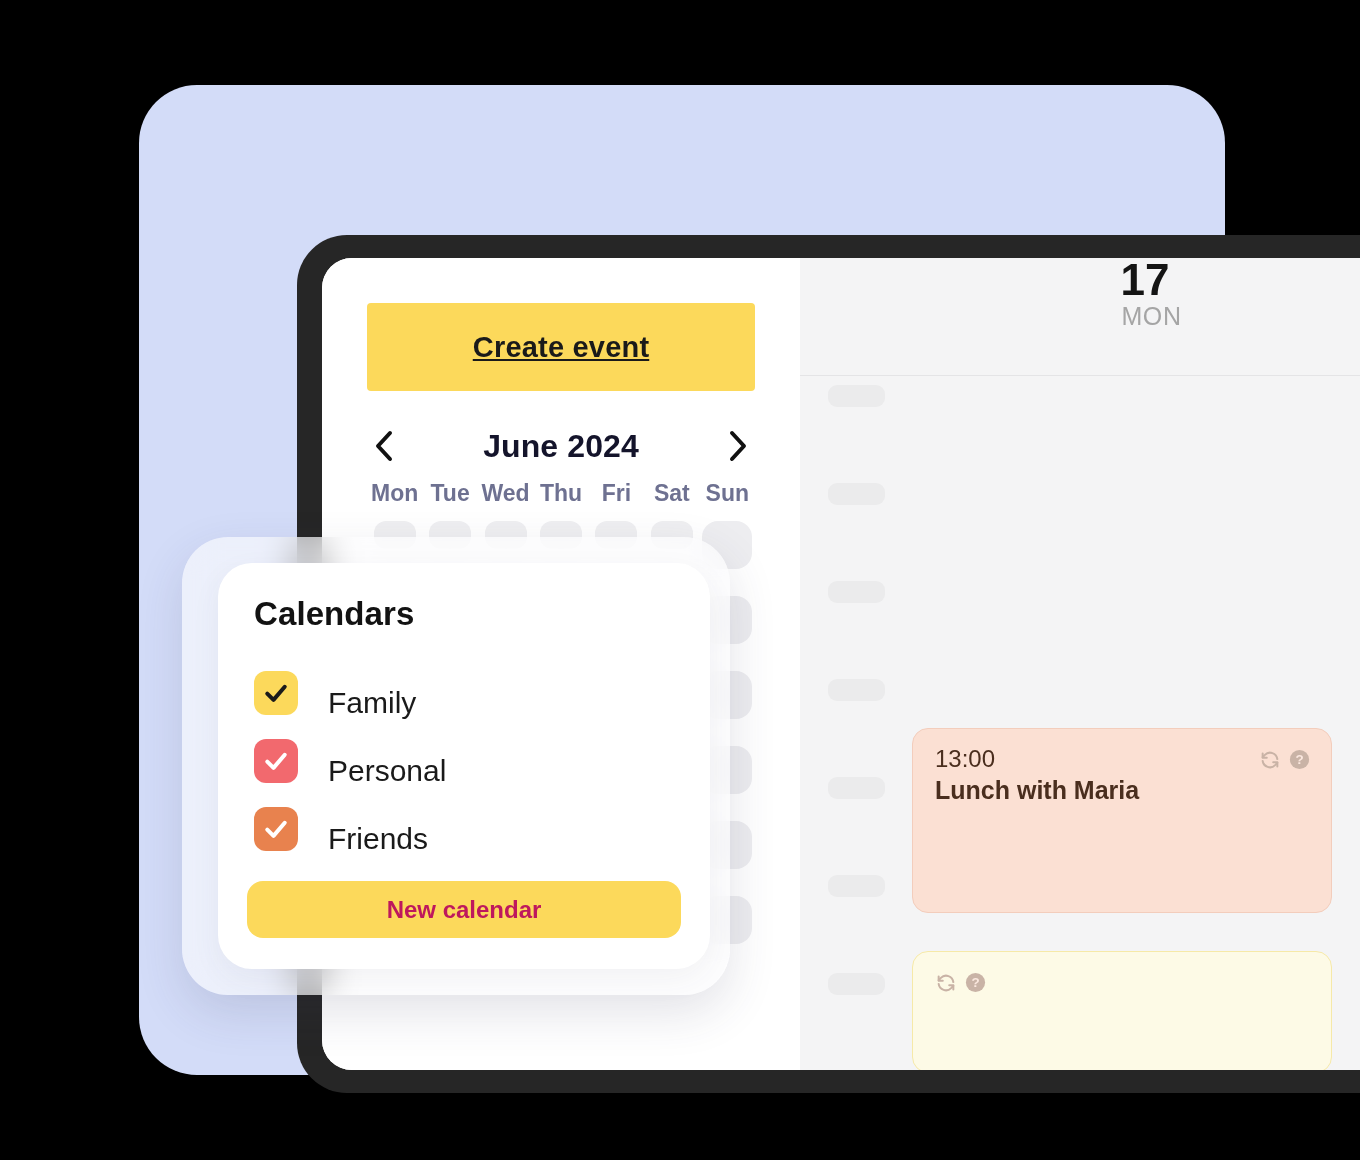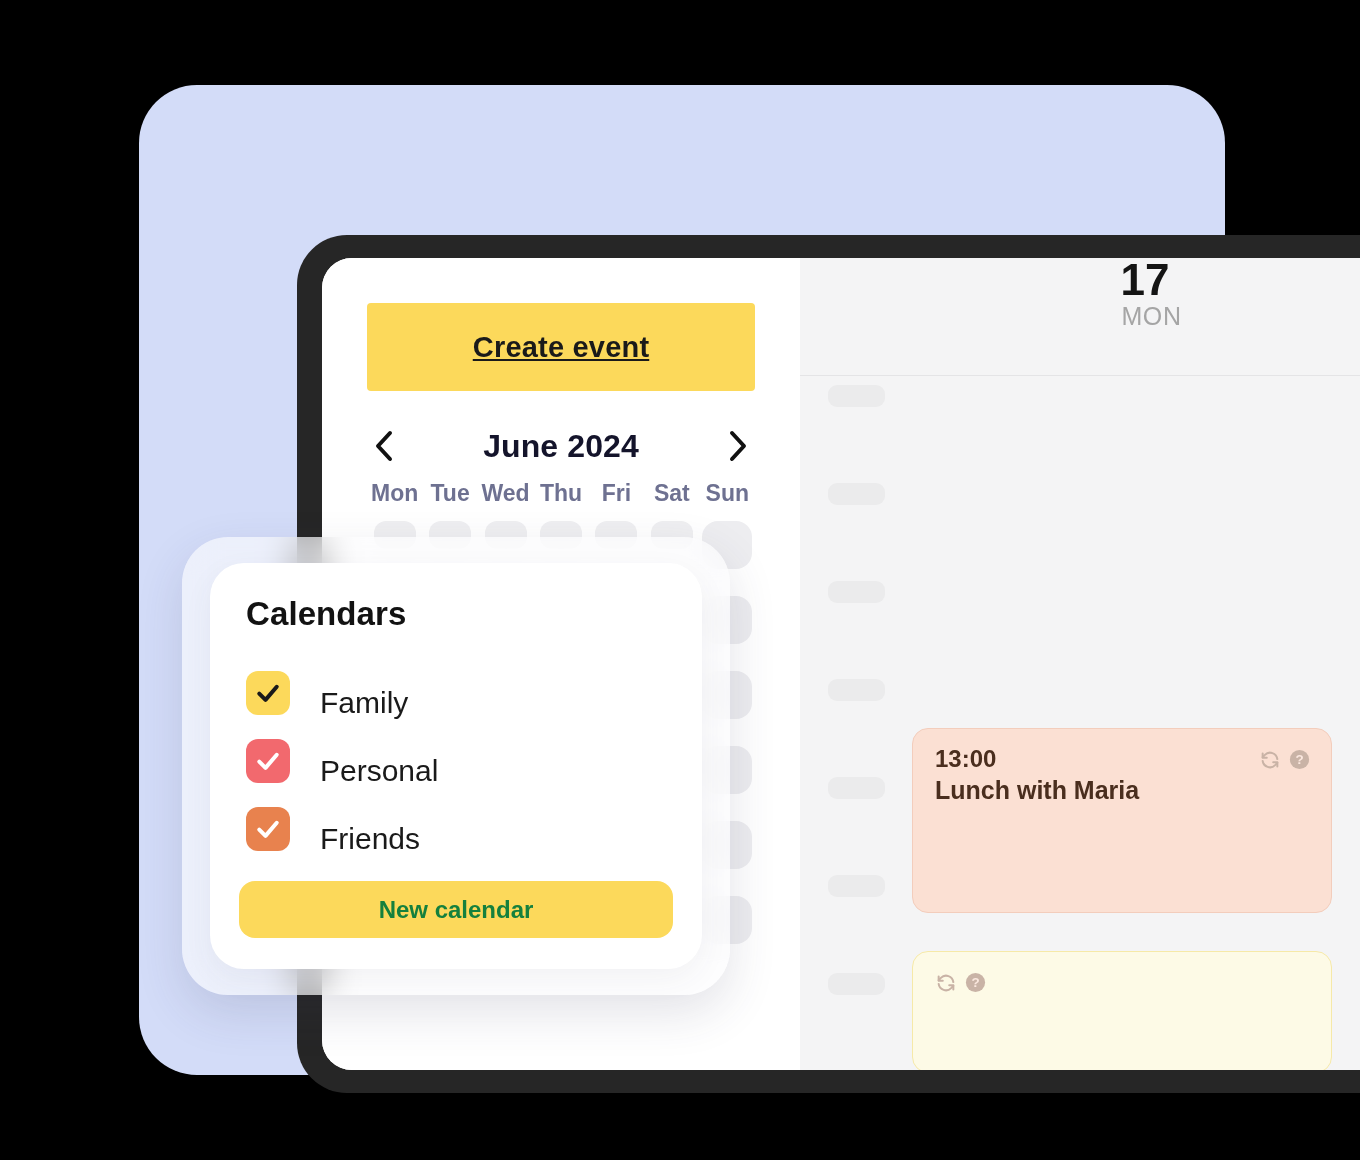--- a/index.html
+++ b/index.html
@@ -198,21 +198,20 @@
   }
   .event-top {
     display: flex;
     align-items: flex-start;
     justify-content: space-between;
   }
   .event-time {
     font-size: 24px;
     color: #4A2E1E;
     line-height: 1.15;
-    font-weight: bold;
   }
   .event-title {
     font-size: 25px;
     font-weight: bold;
     color: #4A2E1E;
     margin-top: 3px;
     line-height: 1.15;
   }
   .event-icons {
     display: flex;
@@ -231,21 +230,21 @@
     width: 548px;
     height: 458px;
     border-radius: 46px;
     background: rgba(252,252,253,0.62);
     backdrop-filter: blur(18px);
     -webkit-backdrop-filter: blur(18px);
     box-shadow: 0 18px 48px rgba(60,60,90,0.14);
   }
   #calendars-popup {
     position: absolute;
-    left: 210px;
+    left: 218px;
     top: 563px;
     width: 492px;
     height: 406px;
     background: #FFFFFF;
     border-radius: 34px;
     box-sizing: border-box;
     padding: 32px 36px 0 36px;
     box-shadow: 0 10px 30px rgba(60,60,90,0.06);
   }
   #popup-title {
@@ -278,21 +277,21 @@
   }
   #new-calendar-button {
     position: absolute;
     left: 29px;
     bottom: 31px;
     width: 434px;
     height: 57px;
     border: none;
     border-radius: 16px;
     background: #FCD95B;
-    color: #15803d;
+    color: #be185d;
     font-family: "Liberation Sans", sans-serif;
     font-size: 24px;
     font-weight: bold;
     cursor: pointer;
   }
 </style>
 </head>
 <body>
 
 <div id="lavender-panel"></div>

